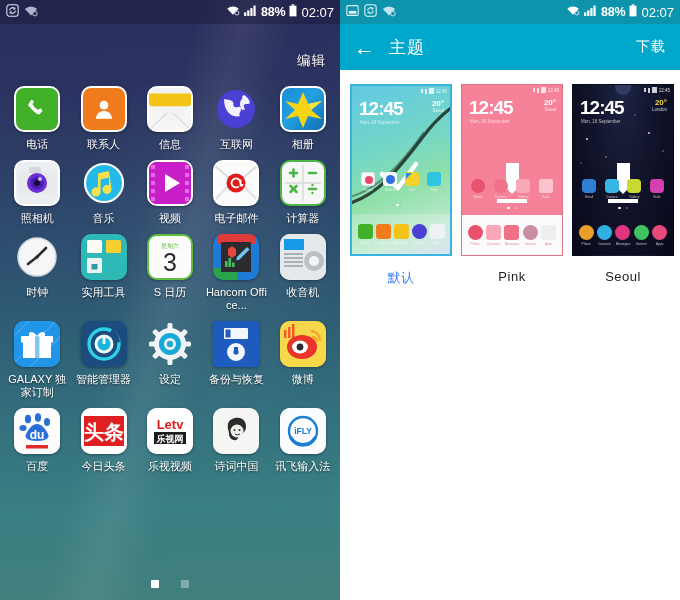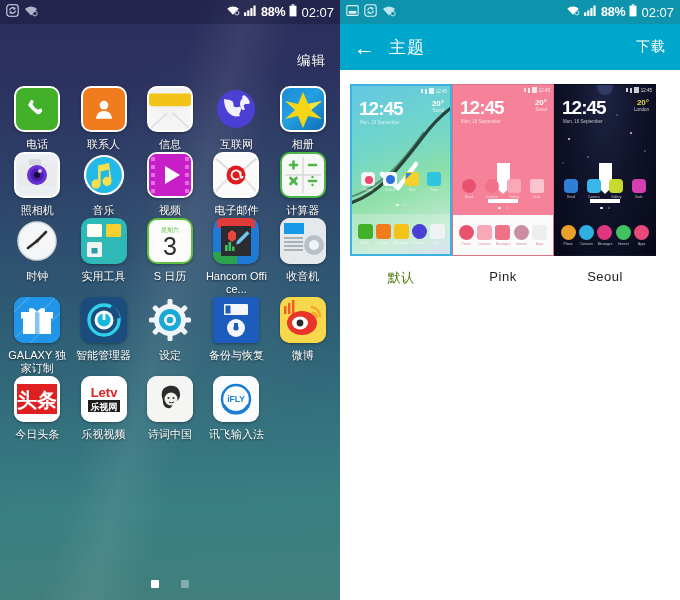--- a/index.html
+++ b/index.html
@@ -40,21 +40,21 @@
   .edit-btn {
     position: absolute; right: 14px; top: 4px;
     color: #fff; font-size: 13.5px; letter-spacing: 1px;
     text-shadow: 0 1px 2px rgba(0,0,0,0.5);
   }
 
   .grid {
     position: relative; z-index: 3;
     padding: 6px 4px 0 4px;
     display: grid; grid-template-columns: repeat(5, 1fr);
-    row-gap: 1px;
+    row-gap: 9px;
   }
   .app { display: flex; flex-direction: column; align-items: center; }
   .icon {
     width: 46px; height: 46px; border-radius: 10px;
     position: relative; overflow: hidden;
     box-shadow: 0 1px 3px rgba(0,0,0,0.35);
     display: flex; align-items: center; justify-content: center;
     flex-shrink: 0;
   }
   .app-label {
@@ -76,29 +76,29 @@
     padding: 0 6px; color: #fff; font-size: 12px; background: #0e93ad;
   }
   .appbar {
     height: 46px; background: #00a7cc; display: flex; align-items: center;
     padding: 0 14px; color: #fff;
   }
   .back-arrow { font-size: 21px; line-height: 1; margin-right: 14px; color: #fff; }
   .appbar-title { font-size: 17px; letter-spacing: 1px; }
   .appbar-action { margin-left: auto; font-size: 14px; letter-spacing: 1px; }
 
-  .themes { display: flex; padding: 14px 1px 0 10px; gap: 0; }
+  .themes { display: flex; padding: 14px 1px 0 10px; gap: 9px; }
   .theme { width: 102px; display: flex; flex-direction: column; align-items: center; }
   .thumb {
     width: 102px; height: 172px; position: relative; overflow: hidden;
     background: #ddd; border: 1px solid rgba(0,0,0,0.10);
   }
   .theme.selected .thumb { border: 2px solid #3ab3e0; }
   .theme-name { margin-top: 13px; font-size: 13px; color: #222; letter-spacing: .5px; }
-  .theme.selected .theme-name { color: #4d7c0f; }
+  .theme.selected .theme-name { color: #3b82f6; }
 
   
   .t-status { position:absolute; top:2px; right:3px; display:flex; gap:2px; align-items:center; }
   .t-sbar { width:2px; background:currentColor; opacity:.8; }
   .t-batt { width:5px; height:6px; background:currentColor; opacity:.8; }
   .t-stime { font-size:4.5px; opacity:.85; }
   .t-clock { position:absolute; left:7px; top:13px; font-size:19px; font-weight:bold; letter-spacing:-1px; line-height:1; }
   .t-date { position:absolute; left:8px; top:34px; font-size:4.5px; opacity:.7; }
   .t-wx { position:absolute; right:6px; top:13px; text-align:right; }
   .t-wxtemp { font-size:8px; font-weight:bold; }
@@ -460,20 +460,37 @@
               <ellipse cx="22" cy="26" rx="15" ry="12" fill="#e8342b"></ellipse>
               <ellipse cx="20" cy="26" rx="8" ry="6.5" fill="#fff"></ellipse>
               <circle cx="20" cy="26" r="3.4" fill="#2b2b2b"></circle>
               <path d="M32 10a10 10 0 018 9" fill="none" stroke="#f4a62b" stroke-width="2.6" stroke-linecap="round"></path>
               <path d="M33 16a5 5 0 013.8 4.2" fill="none" stroke="#f4a62b" stroke-width="2.4" stroke-linecap="round"></path>
             </svg>
         </div>
         <div class="app-label">微博</div>
       </div>
 
+      <div class="app">
+        <div class="icon" style="background:#fcfcfc;">
+          <svg width="46" height="46" viewBox="0 0 46 46">
+              <rect width="46" height="46" rx="9" fill="#fcfcfc"></rect>
+              <g fill="#2a6fd6">
+                <ellipse cx="14" cy="11" rx="3.1" ry="4.3"></ellipse>
+                <ellipse cx="24" cy="9.5" rx="3.1" ry="4.3"></ellipse>
+                <ellipse cx="33" cy="14" rx="3" ry="4"></ellipse>
+                <ellipse cx="9" cy="20" rx="3.6" ry="3"></ellipse>
+                <path d="M23 16c5 0 9 6 11 10s-2 7-11 7-13-3-11-7 6-10 11-10z"></path>
+              </g>
+              <text x="23" y="31" font-size="12" font-family="Liberation Sans" font-weight="bold" fill="#fff" text-anchor="middle">du</text>
+              <rect x="12" y="37" width="22" height="3.5" fill="#e02b2b"></rect>
+            </svg>
+        </div>
+        <div class="app-label">百度</div>
+      </div>
 
       <div class="app">
         <div class="icon" style="background:#fff;">
           <svg width="46" height="46" viewBox="0 0 46 46">
               <rect width="46" height="46" rx="9" fill="#fff"></rect>
               <rect x="3" y="8" width="40" height="30" fill="#e02020"></rect>
               <text x="23" y="31" font-size="20" font-family="Liberation Sans" font-weight="bold" fill="#fff" text-anchor="middle">头条</text>
             </svg>
         </div>
         <div class="app-label">今日头条</div>

